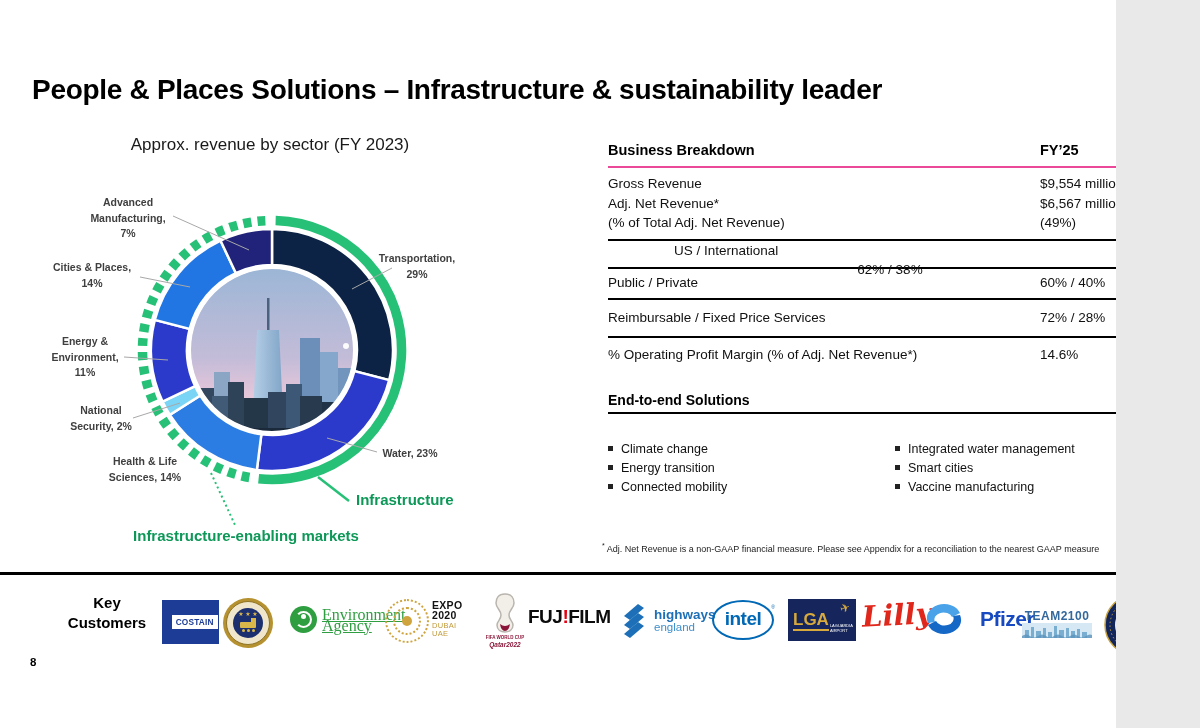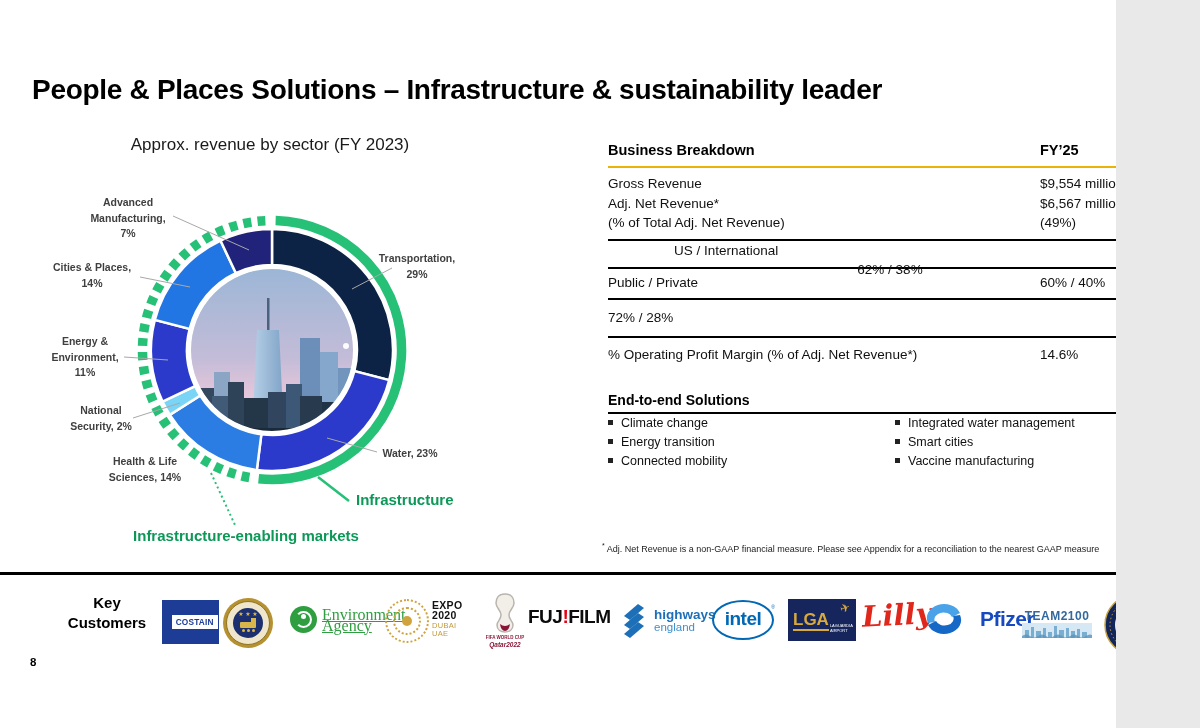--- a/index.html
+++ b/index.html
@@ -19,35 +19,35 @@
   #cl-health{left:94px;top:454px;width:102px;}
   #cl-national{left:54px;top:403px;width:94px;}
   #cl-energy{left:33px;top:334px;width:104px;}
   #cl-cities{left:38px;top:260px;width:108px;}
   #cl-adv{left:72px;top:195px;width:112px;}
   .grp-label{position:absolute;font-size:15px;font-weight:bold;color:#0d9858;white-space:pre-line;}
   #lbl-infra{left:356px;top:491px;}
   #lbl-enabling{left:128px;top:527px;width:236px;text-align:center;}
   
   .biz{position:absolute;left:608px;top:134px;width:564px;}
-  .tbl-header{display:flex;align-items:center;height:32px;border-bottom:2px solid #eab308;
+  .tbl-header{display:flex;align-items:center;height:32px;border-bottom:2px solid #ec4899;
               font-weight:bold;font-size:14.5px;color:#000;}
   .col-label{width:432px;}
   .col-value{flex:1;}
   .tbl-row{display:flex;align-items:center;border-bottom:2px solid #000;font-size:13.5px;color:#111;}
   .tbl-row .cell{white-space:pre-line;line-height:19.5px;}
   .row-block{align-items:flex-start;padding:6px 0;}
   .row-us{height:26px;flex-direction:column;}
   .row-pp{height:29px;}
   .row-re{height:36px;}
   .row-mg{height:34px;border-bottom:none;}
   .solutions{margin-top:16px;}
   .sol-title{height:24px;line-height:24px;font-weight:bold;font-size:14px;color:#000;
              border-bottom:2px solid #000;}
-  .sol-cols{display:flex;padding-top:0;}
+  .sol-cols{display:flex;padding-top:26px;}
   .sol-col{list-style:none;margin:0;padding:0;}
   .sol-col.c1{width:287px;}
   .sol-col li{font-size:12.5px;line-height:19px;color:#111;display:flex;align-items:baseline;}
   .blt{width:5px;height:5px;background:#222;display:inline-block;margin-right:8px;flex:0 0 auto;
        position:relative;top:-2px;}
   .footnote{position:absolute;left:602px;top:542px;font-size:9px;color:#222;}
   .footnote sup{font-size:7px;}
   
   .divider{position:absolute;left:0;top:572px;width:1200px;height:3px;background:#000;}
   .page-num{position:absolute;left:30px;top:656px;font-size:11.5px;font-weight:bold;color:#000;}
@@ -232,20 +232,21 @@
     </div>
     <div class="tbl-row row-us">
       <div class="cell col-label">US / International</div>
       <div class="cell col-value">62% / 38%</div>
     </div>
     <div class="tbl-row row-pp">
       <div class="cell col-label">Public / Private</div>
       <div class="cell col-value">60% / 40%</div>
     </div>
     <div class="tbl-row row-re">
+      <div class="cell col-label">Reimbursable / Fixed Price Services</div>
       <div class="cell col-value">72% / 28%</div>
     </div>
     <div class="tbl-row row-mg">
       <div class="cell col-label">% Operating Profit Margin (% of Adj. Net Revenue*)</div>
       <div class="cell col-value">14.6%</div>
     </div>
 
     <div class="solutions">
       <div class="sol-title">End-to-end Solutions</div>
       <div class="sol-cols">

